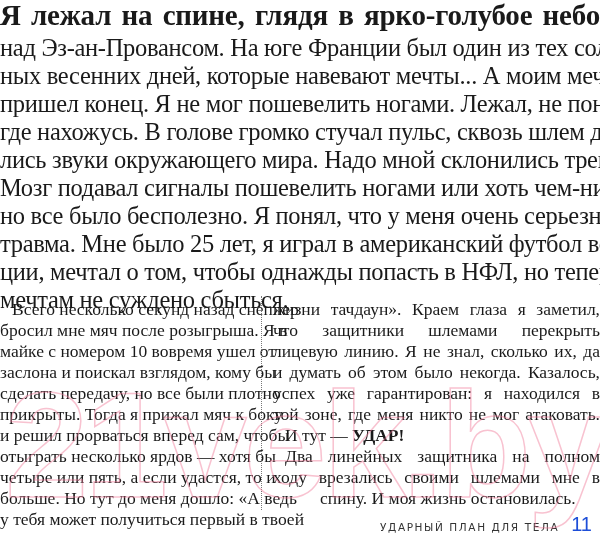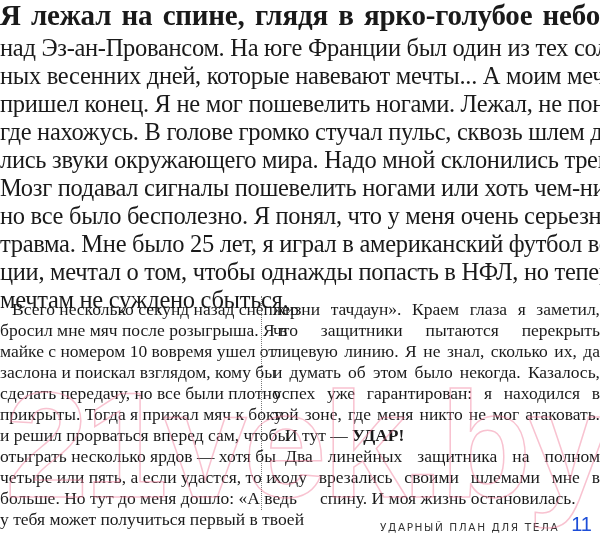--- a/index.html
+++ b/index.html
@@ -86,21 +86,21 @@
     <div class="line" style="top:147px">отыграть несколько ярдов — хотя бы</div>
     <div class="line" style="top:168px">четыре или пять, а если удастся, то и</div>
     <div class="line" style="top:189px">больше. Но тут до меня дошло: «А ведь</div>
     <div class="line" style="top:210px">у тебя может получиться первый в твоей</div>
   </div>
 
   <div class="divider"></div>
 
   <div class="col col-right">
     <div class="line" style="top:0px">жизни тачдаун». Краем глаза я заметил,</div>
-    <div class="line" style="top:21px">что защитники пытаются перекрыть</div>
+    <div class="line" style="top:21px">что защитники шлемами перекрыть</div>
     <div class="line" style="top:42px">лицевую линию. Я не знал, сколько их, да</div>
     <div class="line" style="top:63px">и думать об этом было некогда. Казалось,</div>
     <div class="line" style="top:84px">успех уже гарантирован: я находился в</div>
     <div class="line" style="top:105px">той зоне, где меня никто не мог атаковать.</div>
     <div class="line short indent" style="top:126px"><span>И тут — </span><b class="strong">УДАР!</b></div>
     <div class="line indent" style="top:147px">Два линейных защитника на полном</div>
     <div class="line" style="top:168px">ходу врезались своими шлемами мне в</div>
     <div class="line last" style="top:189px">спину. И моя жизнь остановилась.</div>
   </div>
 

